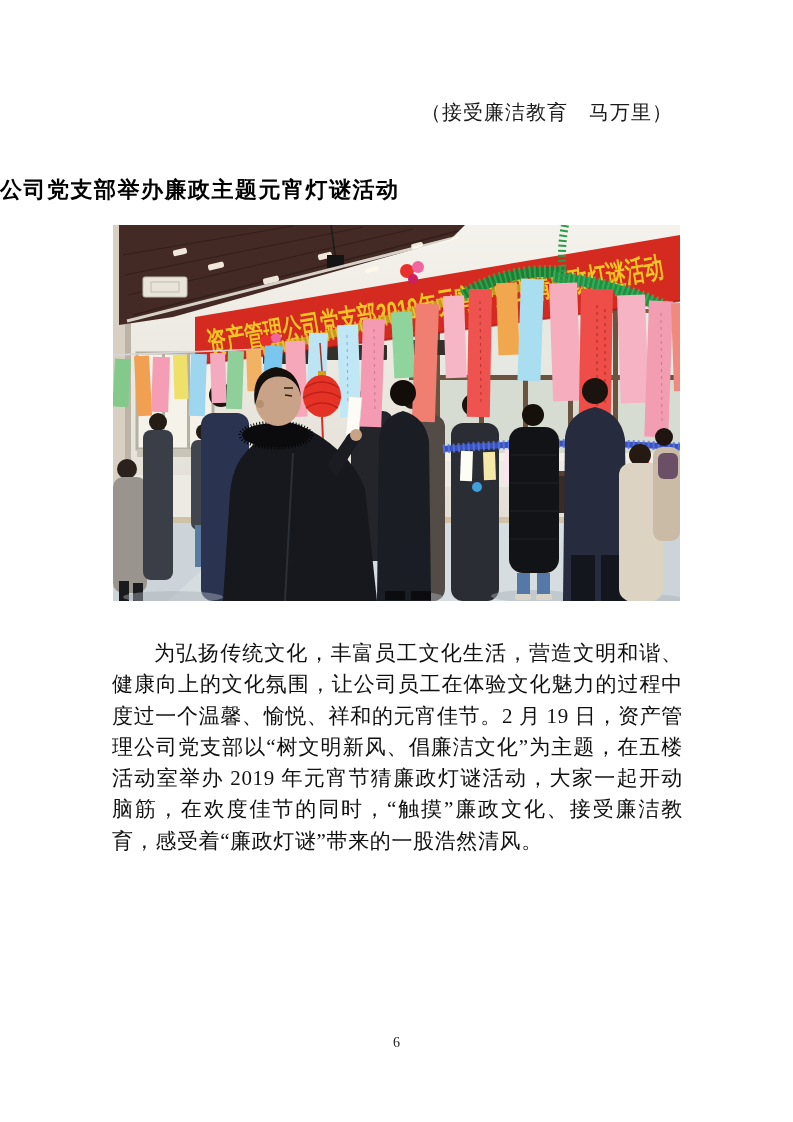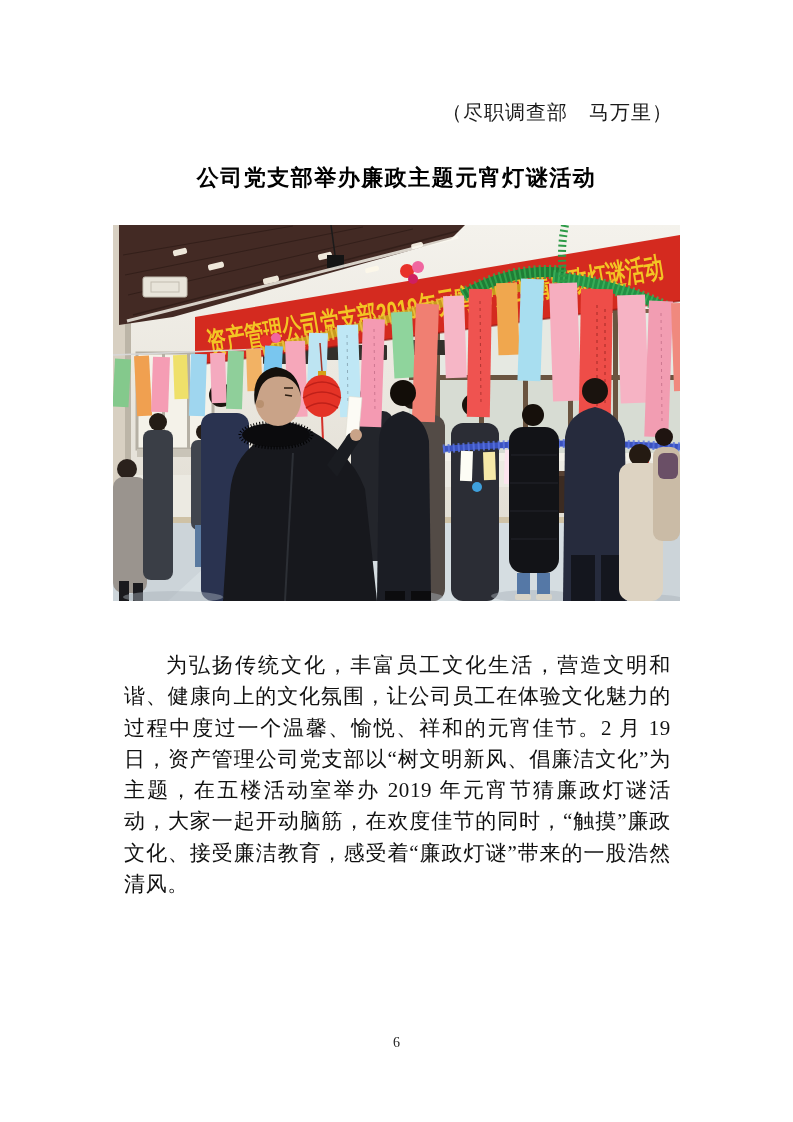--- a/index.html
+++ b/index.html
@@ -4,45 +4,45 @@
 <style>
   html,body{margin:0;padding:0;background:#ffffff;}
   #page{
     position:relative;width:793px;height:1122px;background:#ffffff;
     overflow:hidden;font-family:"Liberation Serif","DejaVu Serif",serif;color:#111;
   }
   #byline{
     position:absolute;top:99px;right:120px;font-size:20px;letter-spacing:1px;color:#1a1a1a;
   }
   #title{
-    position:absolute;top:163px;left:0;width:100%;text-align:center;
+    position:absolute;top:175px;left:0;width:100%;
     font-family:"Liberation Sans","DejaVu Sans",sans-serif;
     font-weight:bold;font-size:22px;letter-spacing:1.5px;color:#000;
   }
   #photo-wrap{
     position:absolute;left:113px;top:225px;width:567px;height:376px;
     background:#ece9e2;overflow:hidden;
   }
   #photo-wrap svg{display:block;}
   #bodytext{
     position:absolute;left:112px;top:638px;width:571px;
     font-size:21px;line-height:31.3px;text-align:justify;letter-spacing:0.03em;color:#101010;
   }
-  #bodytext p{margin:12px;text-indent:2em;}
+  #bodytext p{margin:0;text-indent:2em;}
   #pagenum{
     position:absolute;top:1035px;left:0;width:100%;text-align:center;
     font-size:14px;color:#222;
   }
 </style>
 </head>
 <body>
 
 <div id="page">
 
-  <div id="byline">（尽职调查部　马万里）</div>
+  <div id="byline">（接受廉洁教育　马万里）</div>
 
   <div id="title">公司党支部举办廉政主题元宵灯谜活动</div>
 
   <figure id="photo-wrap" style="margin:0" aria-label="Employees in dark winter coats reading colorful lantern-riddle paper slips hanging from tinsel garlands in an activity room, under a red banner with yellow characters">
     <svg width="567" height="376" viewBox="0 0 567 376" xmlns="http://www.w3.org/2000/svg">
       <defs>
         <linearGradient id="wallg" x1="0" y1="0" x2="0" y2="1">
           <stop offset="0" stop-color="#f4f2ec"></stop>
             <stop offset="1" stop-color="#e2ded4"></stop>
         </linearGradient>

